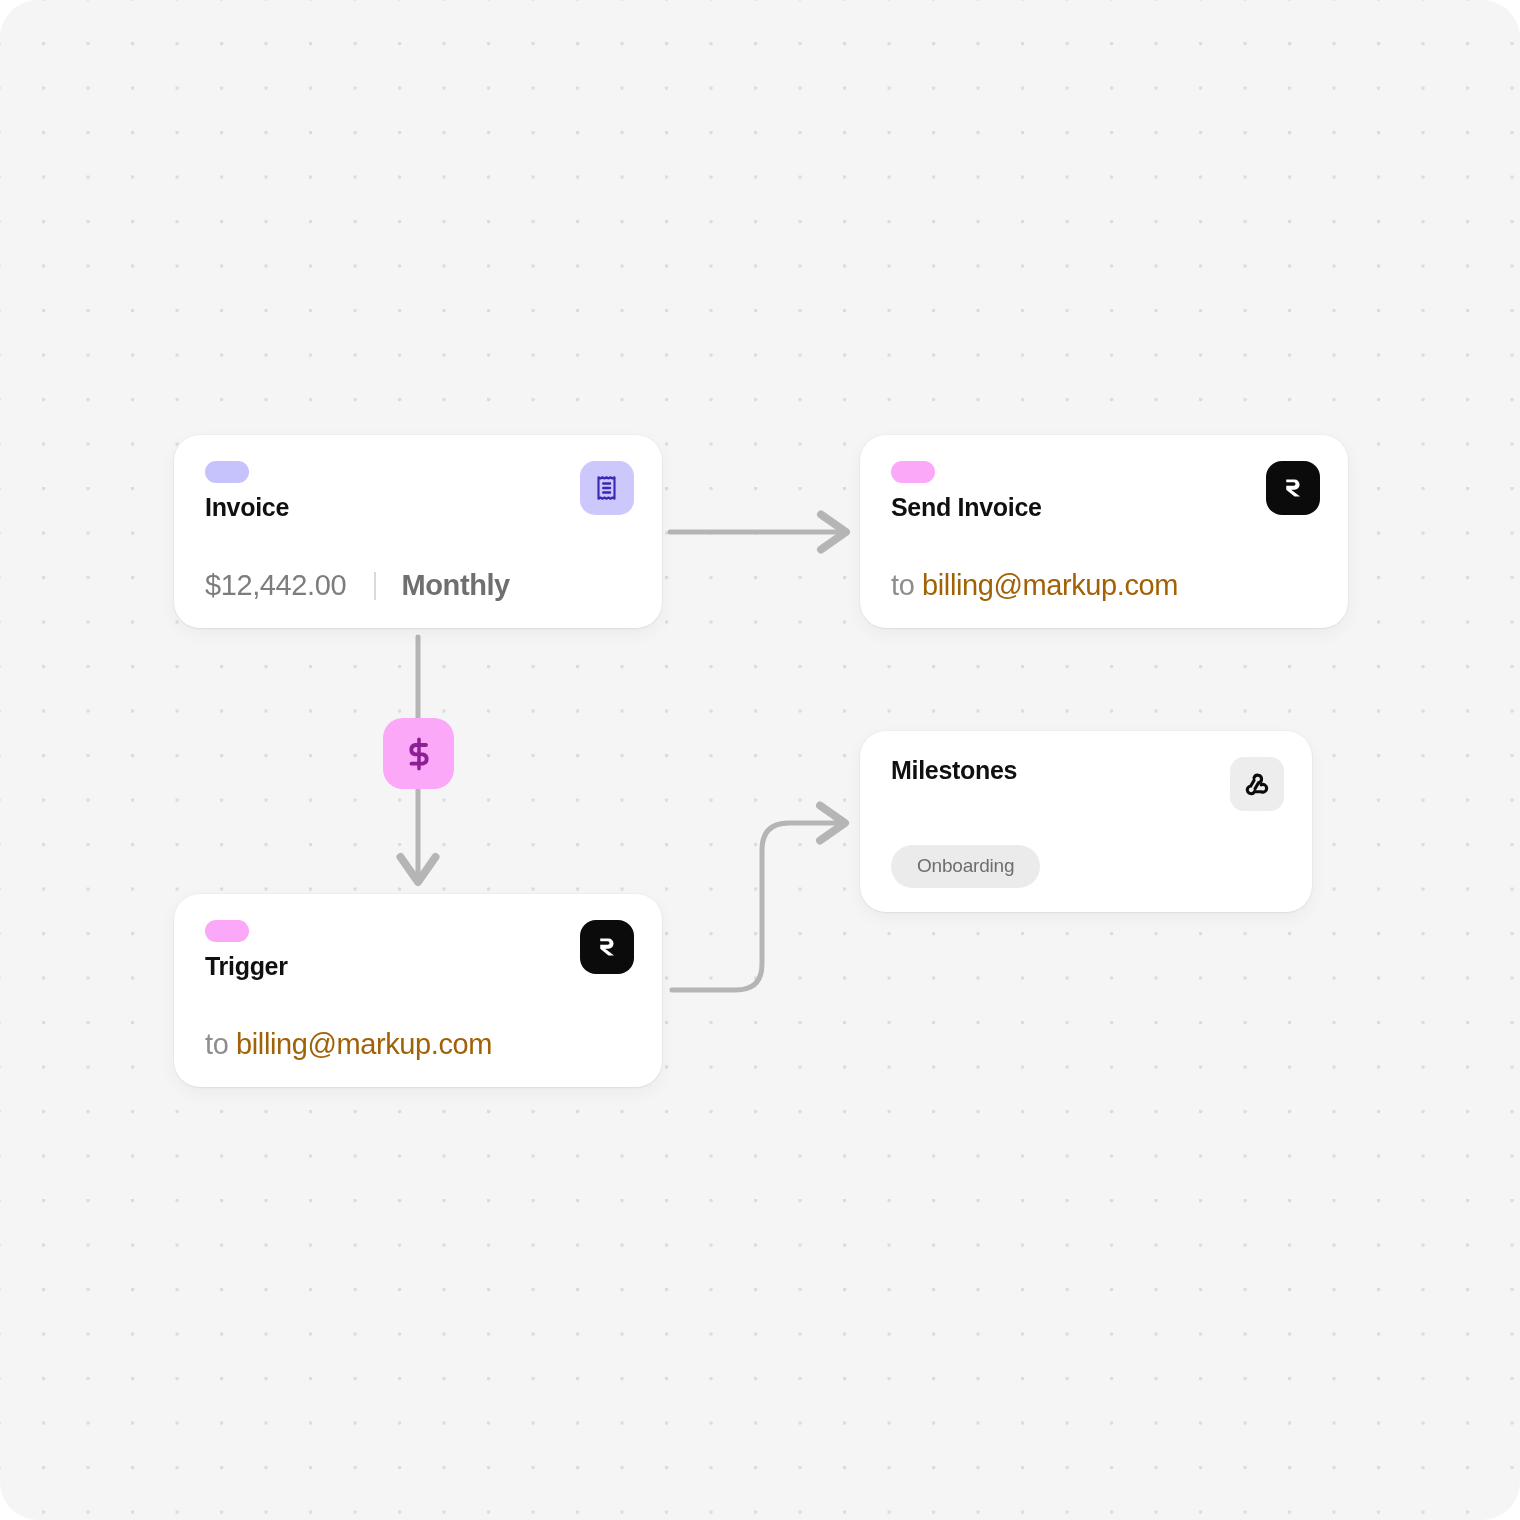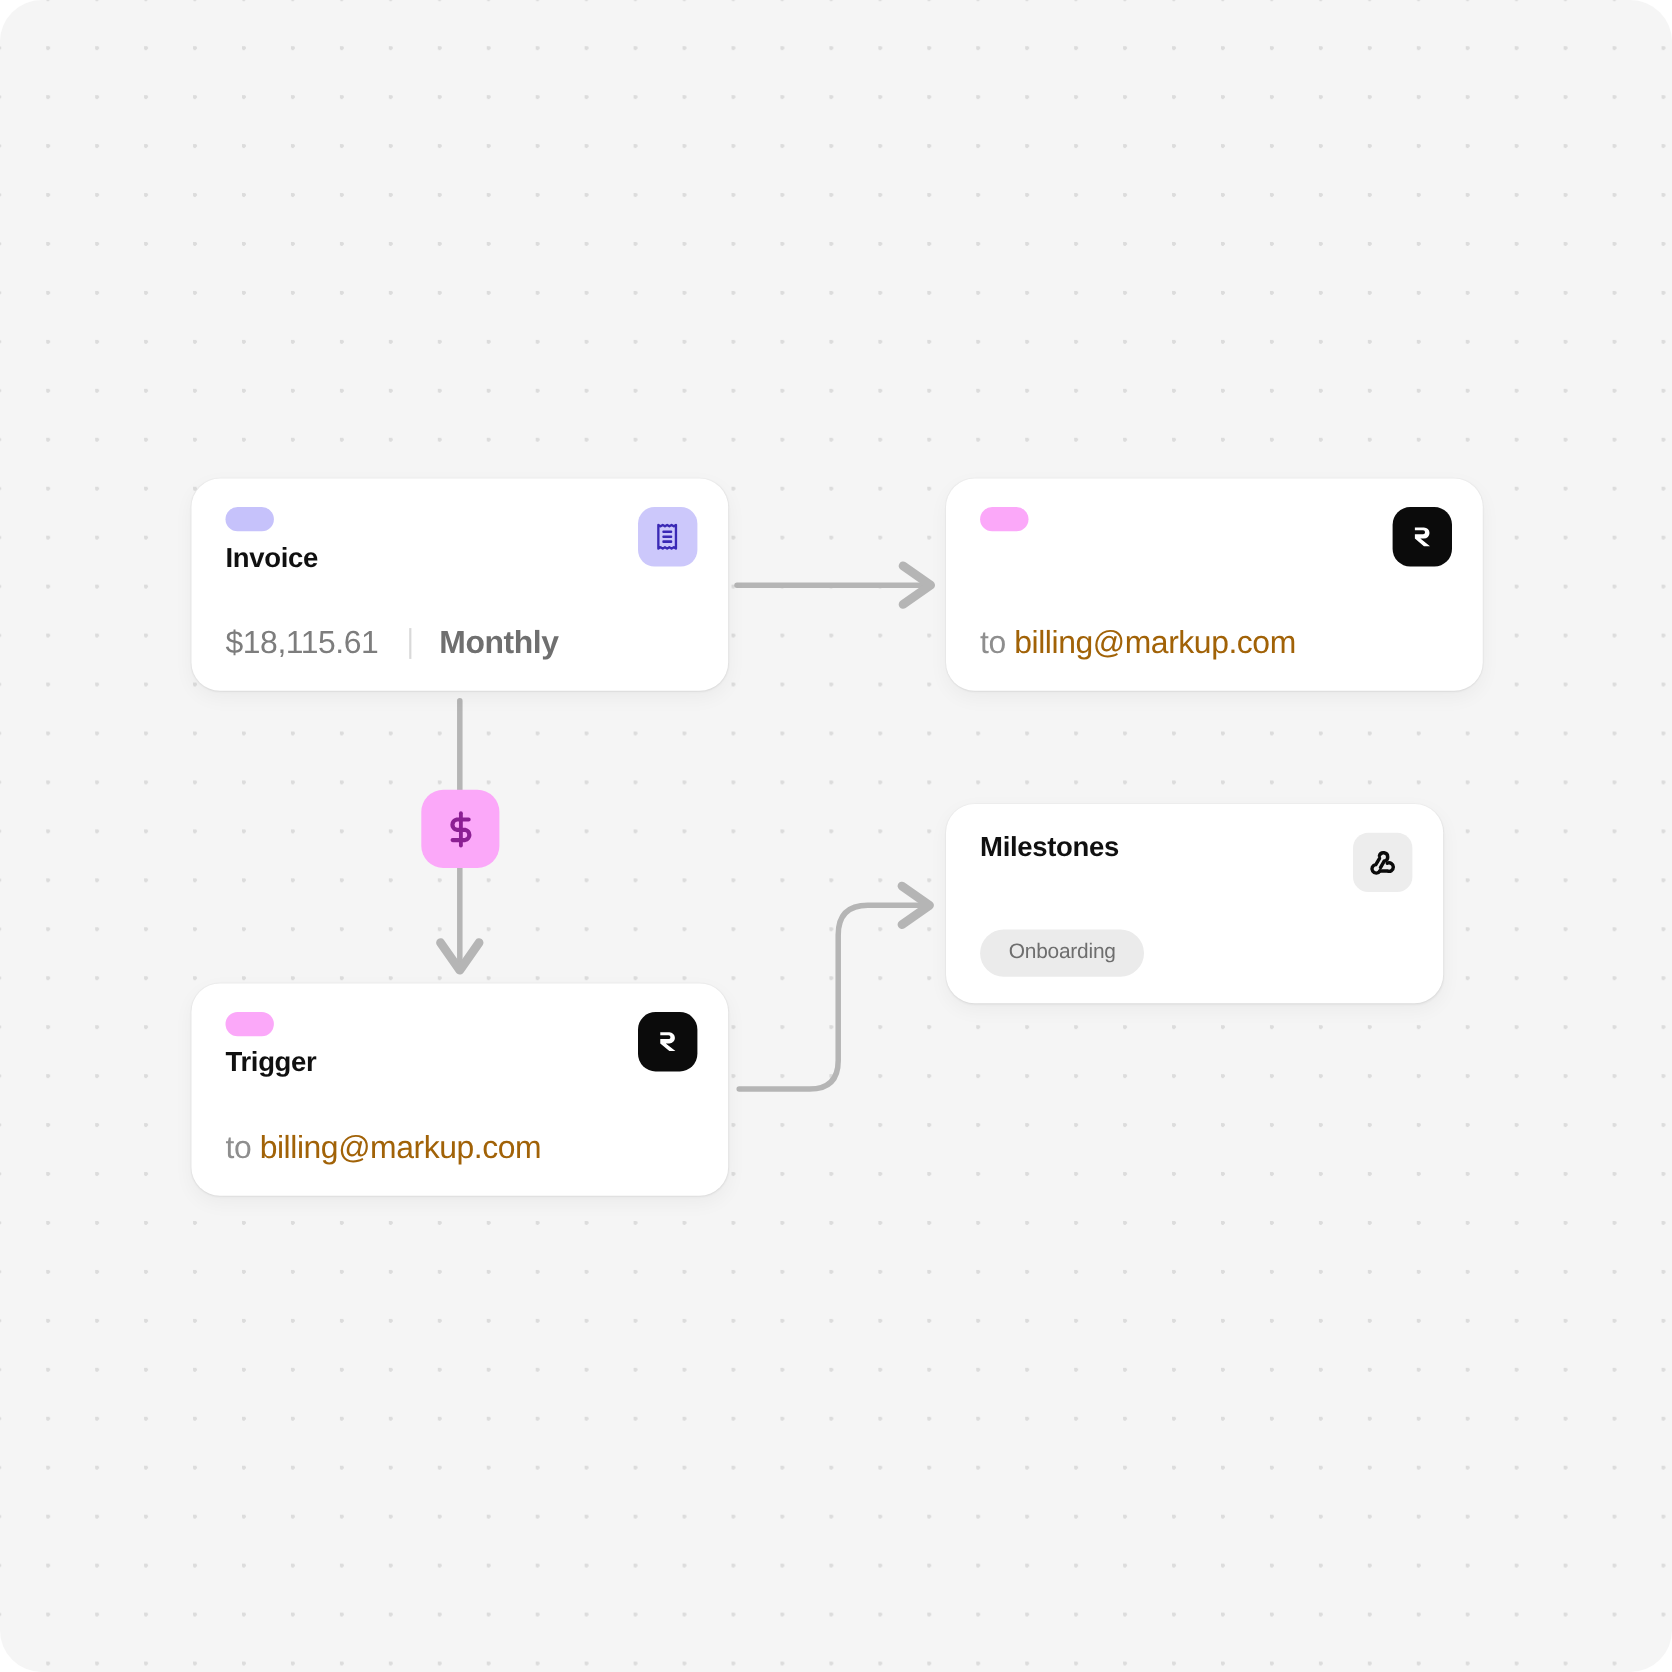--- a/index.html
+++ b/index.html
@@ -173,30 +173,31 @@
         <svg width="30" height="30" viewBox="0 0 24 24" aria-hidden="true">
           <path d="M5.2 3.4 L6.8 4.4 L8.4 3.4 L10 4.4 L11.6 3.4 L13.2 4.4 L14.8 3.4 L16.4 4.4 L18 3.4
                    L18 20.6 L16.4 19.6 L14.8 20.6 L13.2 19.6 L11.6 20.6 L10 19.6 L8.4 20.6 L6.8 19.6 L5.2 20.6 Z" fill="none" stroke="#3a29b5" stroke-width="1.7" stroke-linejoin="round"></path>
           <rect x="8.1" y="7.4" width="7.2" height="1.9" rx="0.7" fill="#3a29b5"></rect>
           <rect x="8.1" y="11.0" width="7.2" height="1.9" rx="0.7" fill="#3a29b5"></rect>
           <rect x="8.1" y="14.6" width="7.2" height="1.9" rx="0.7" fill="#3a29b5"></rect>
         </svg>
       </div>
 
       <div class="card-sub">
-        <span class="amount">$18,115.61</span>
+        <span class="amount">$12,442.00</span>
         <span class="divider-v"></span>
         <span class="period">Monthly</span>
       </div>
     </div>
   </div>
 
   <div class="card" id="card-send-invoice">
     <div class="card-inner">
       <span class="pill pink"></span>
+      <div class="card-title">Send Invoice</div>
 
       <div class="badge dark-chip">
         <svg width="30" height="30" viewBox="0 0 24 24" aria-hidden="true">
           <path d="M6.6 5.2 L13.2 5.2 A4.05 4.05 0 0 1 13.2 13.3 L10.6 13.3 L17.6 18.8 L13.2 18.8
                    L6.6 13.3 L6.6 10.1 L12.6 10.1 A1.4 1.4 0 0 0 12.6 7.3 L6.6 7.3 Z" fill="#ffffff"></path>
         </svg>
       </div>
 
       <div class="card-sub">
         <span class="to-label">to</span>

